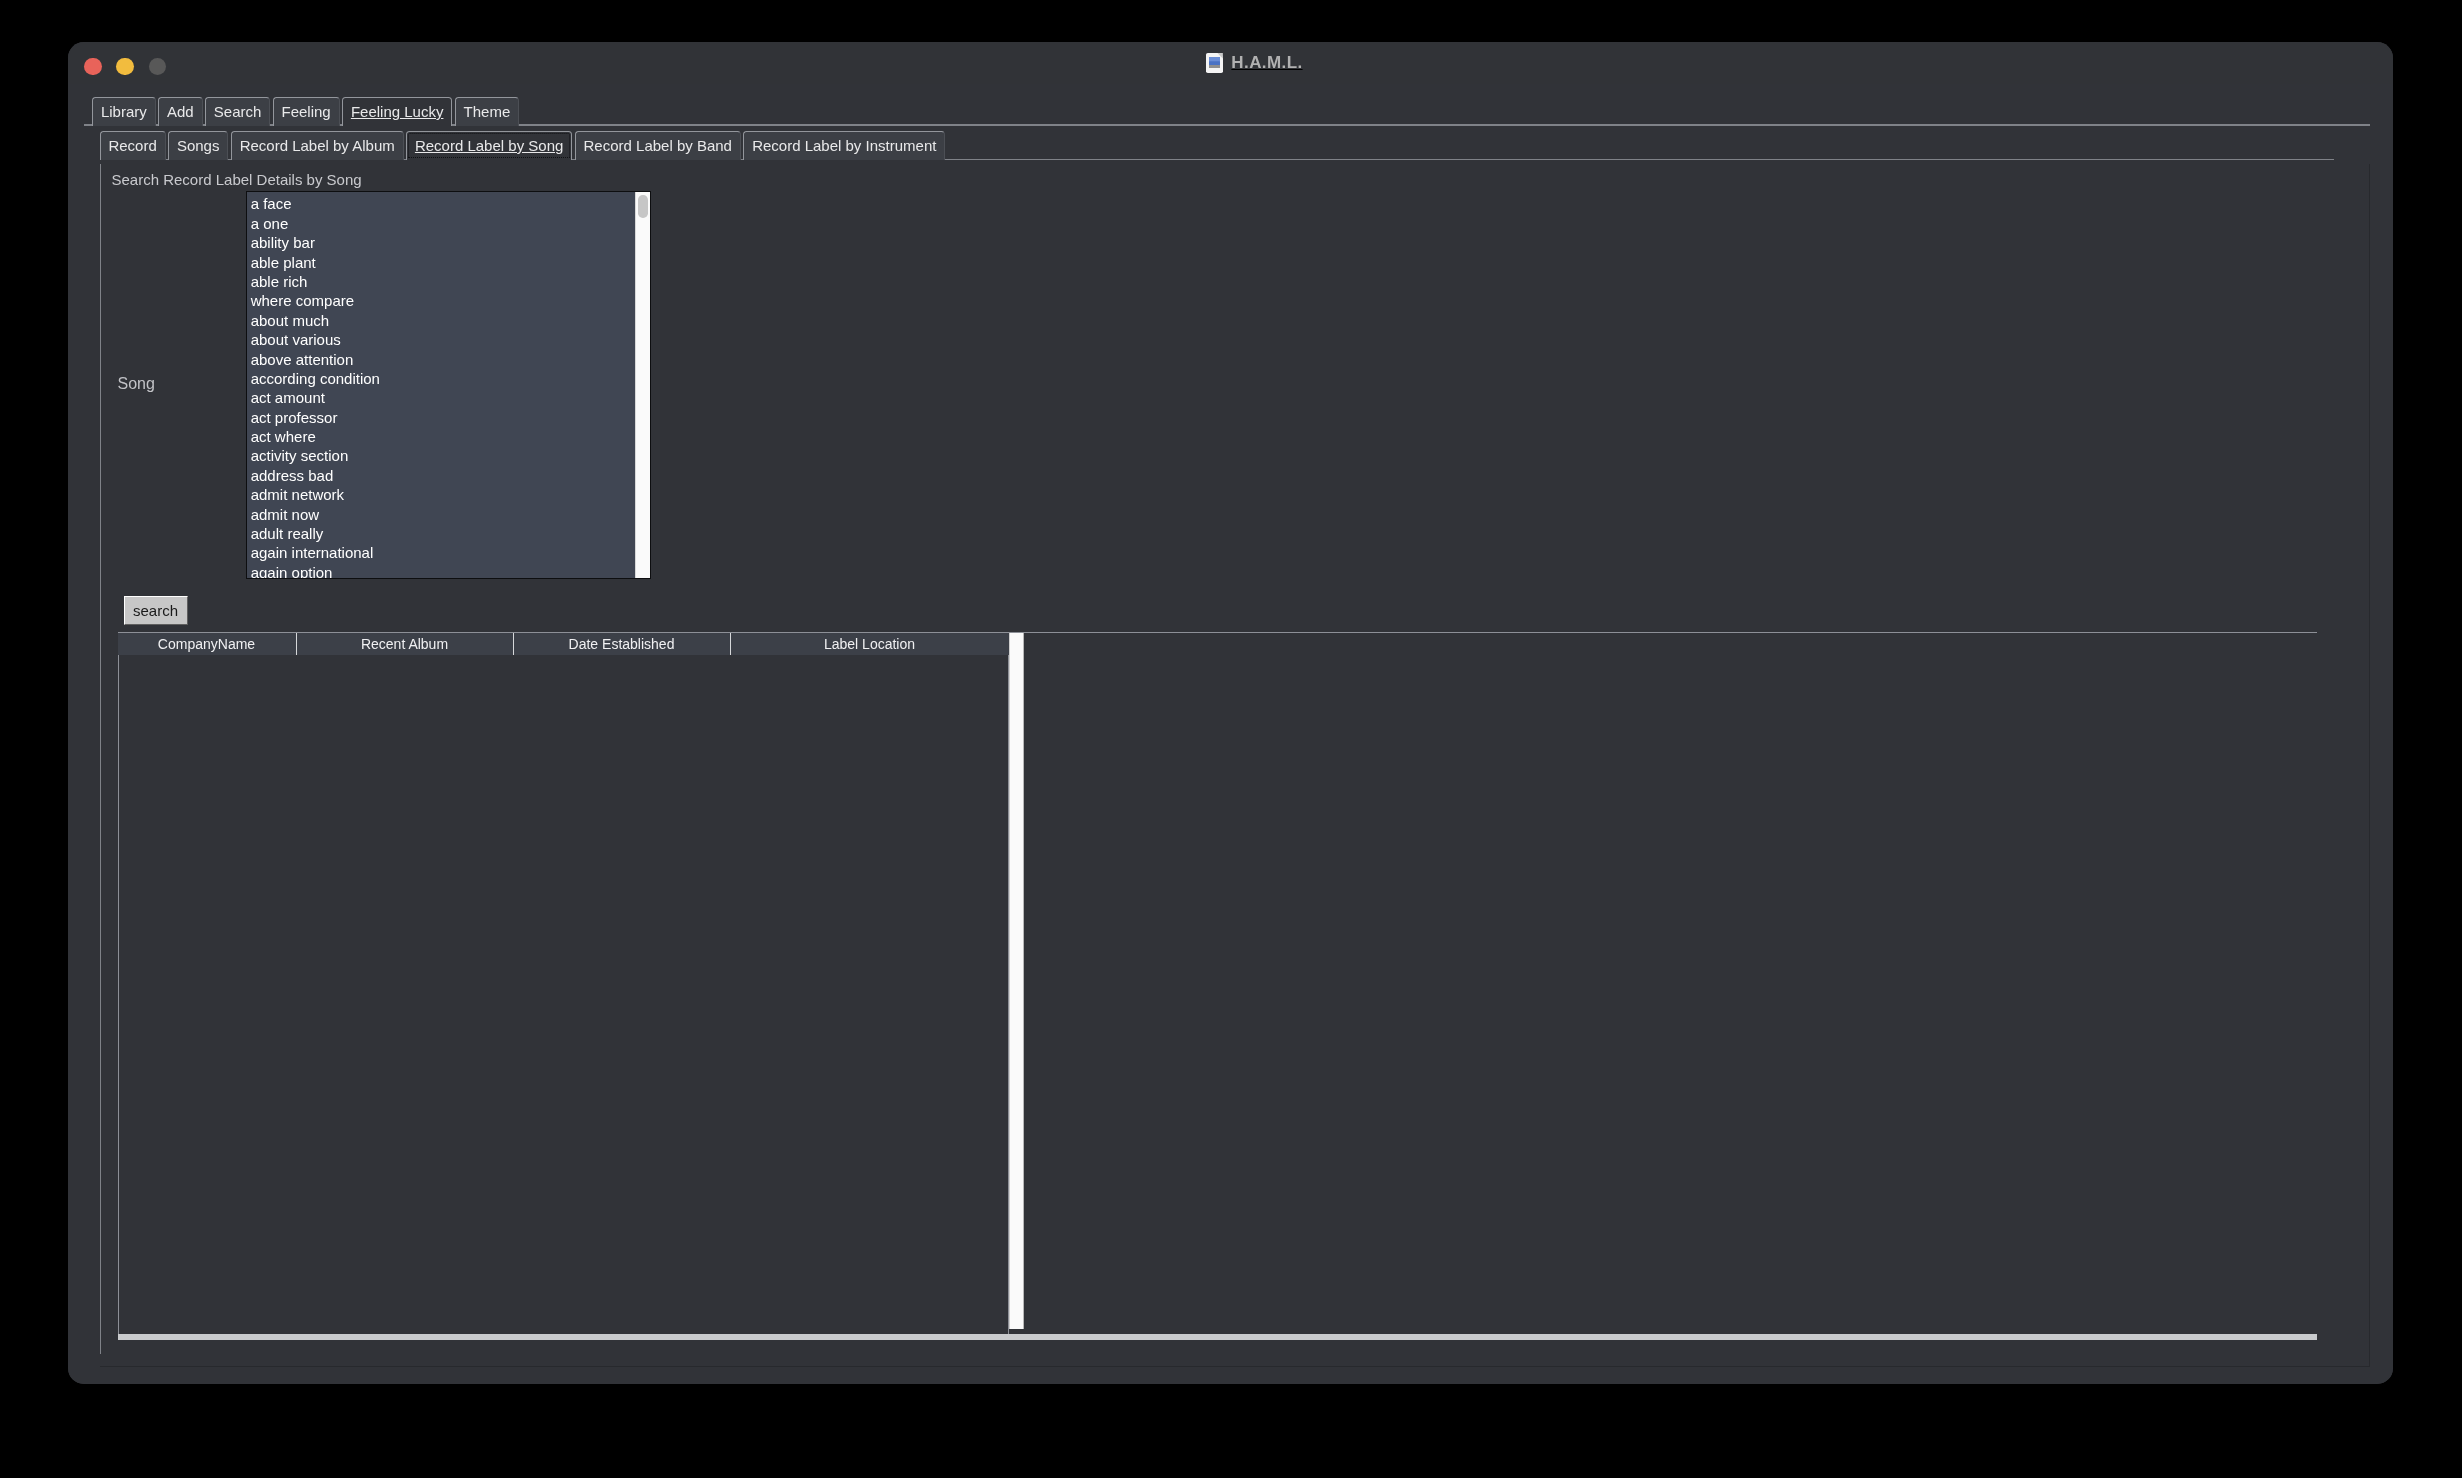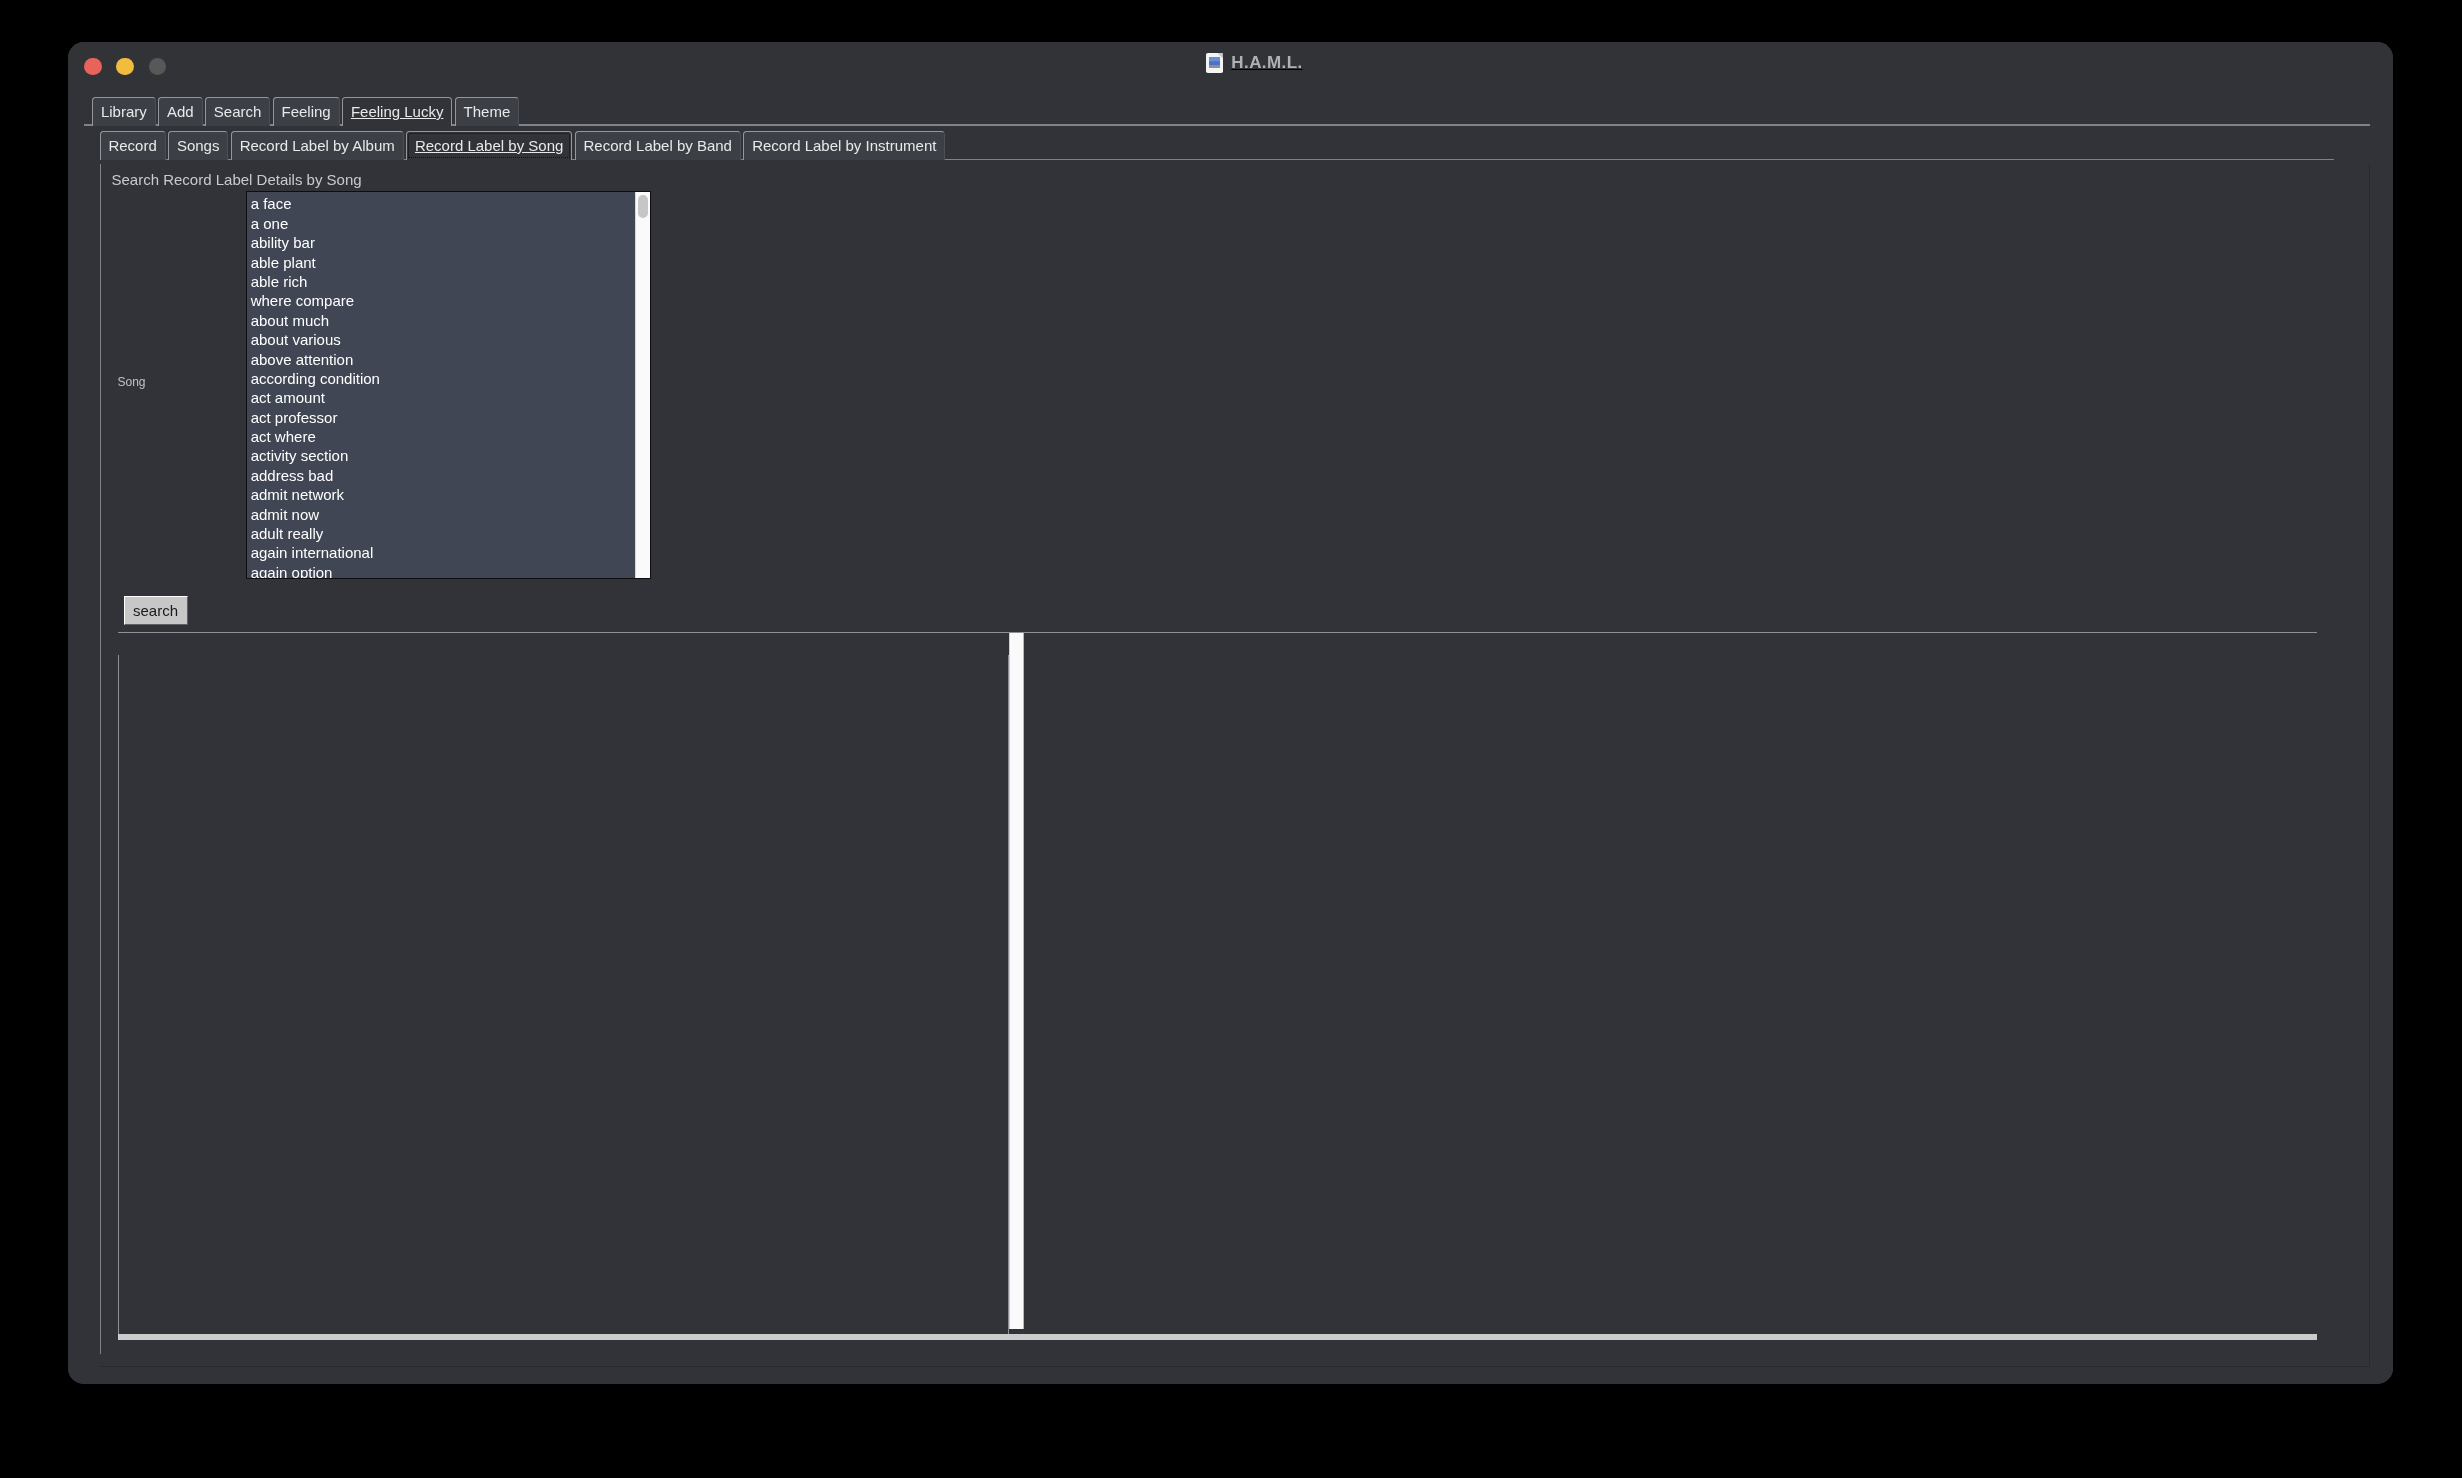--- a/index.html
+++ b/index.html
@@ -183,21 +183,21 @@
     left: 0;
     top: 27px;
     width: 557px;
     height: 391px;
   }
   .row-label {
     position: absolute;
     left: 17px;
     top: 184px;
     color: #c2c3c7;
-    font-size: 12px;
+    font-size: 16px;
   }
   .listbox {
     position: absolute;
     left: 145px;
     top: 0;
     width: 405px;
     height: 388px;
     background: #404653;
     border: 1.8px solid #0d0e10;
     box-sizing: border-box;
@@ -428,20 +428,26 @@
           </div>
         </div>
       </div>
 
       <div class="search-btn">
         <span>search</span>
       </div>
 
       <div class="table-wrap">
         <div class="table-scrollregion">
+          <div class="thead">
+            <div class="th" style="width:179px">CompanyName</div>
+            <div class="th" style="width:217px">Recent Album</div>
+            <div class="th" style="width:217px">Date Established</div>
+            <div class="th" style="width:278px">Label Location</div>
+          </div>
           <div class="tbody"></div>
         </div>
         <div class="table-vscroll"></div>
         <div class="table-hscroll"></div>
       </div>
 
     </div>
   </div>
 </div>
 

